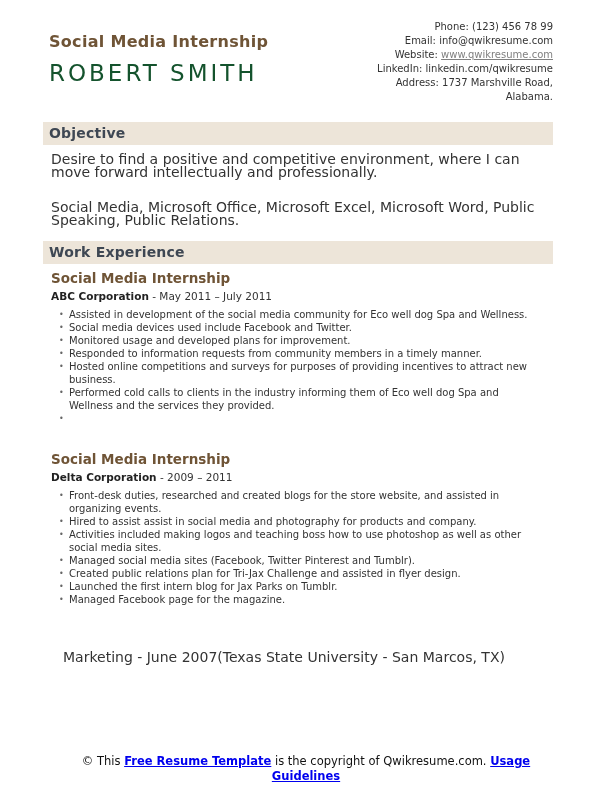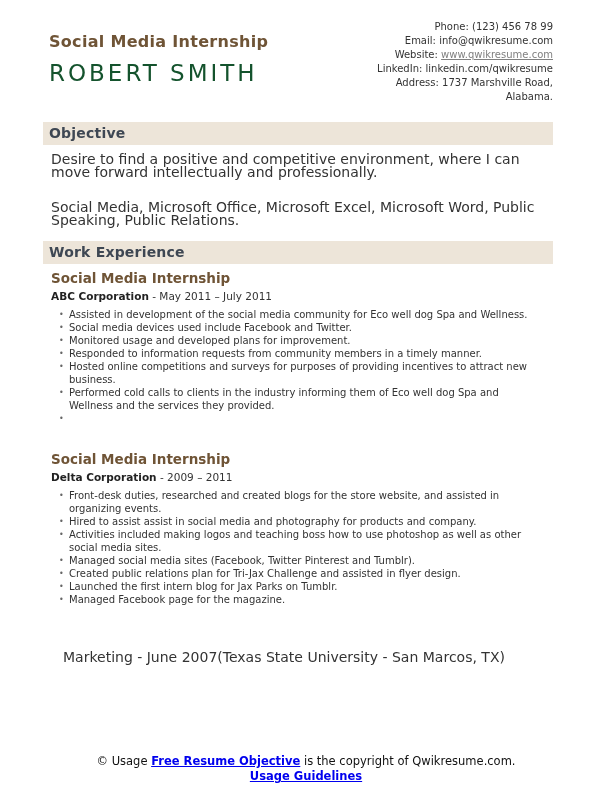--- a/index.html
+++ b/index.html
@@ -182,16 +182,16 @@
     <div class="section" style="margin-top:34px;">
       <div class="section-body">
           <p class="para edu-text">Marketing - June 2007(Texas State University - San Marcos, TX)</p>
         </div>
     </div>
 
   </div>
 
   <div class="footer">
     <div class="footer-inner">
-      <span>© Usage </span><a>Free Resume Objective</a><span> is the copyright of Qwikresume.com. </span><a>Usage Guidelines</a>
+      <span>© This </span><a>Free Resume Template</a><span> is the copyright of Qwikresume.com. </span><a>Usage Guidelines</a>
     </div>
   </div>
 </div>
 
 </body></html>

